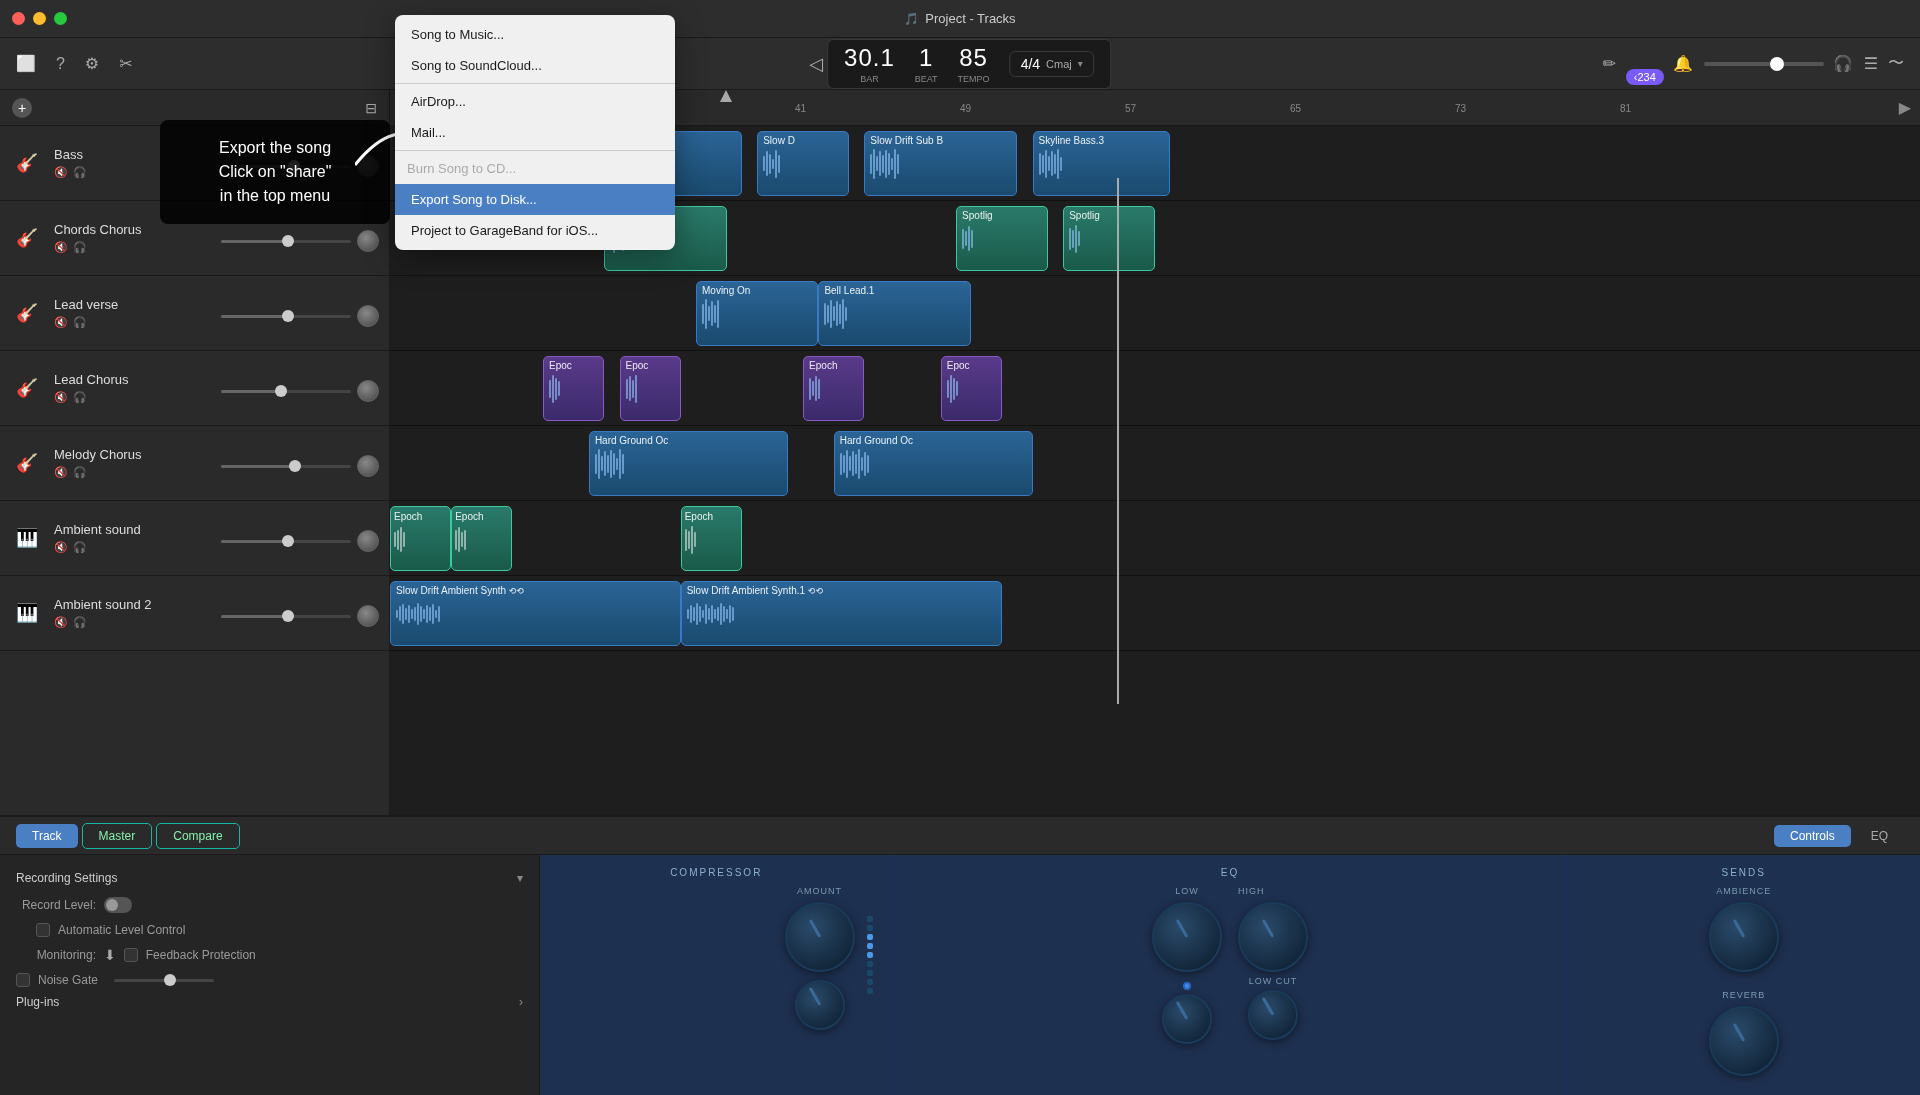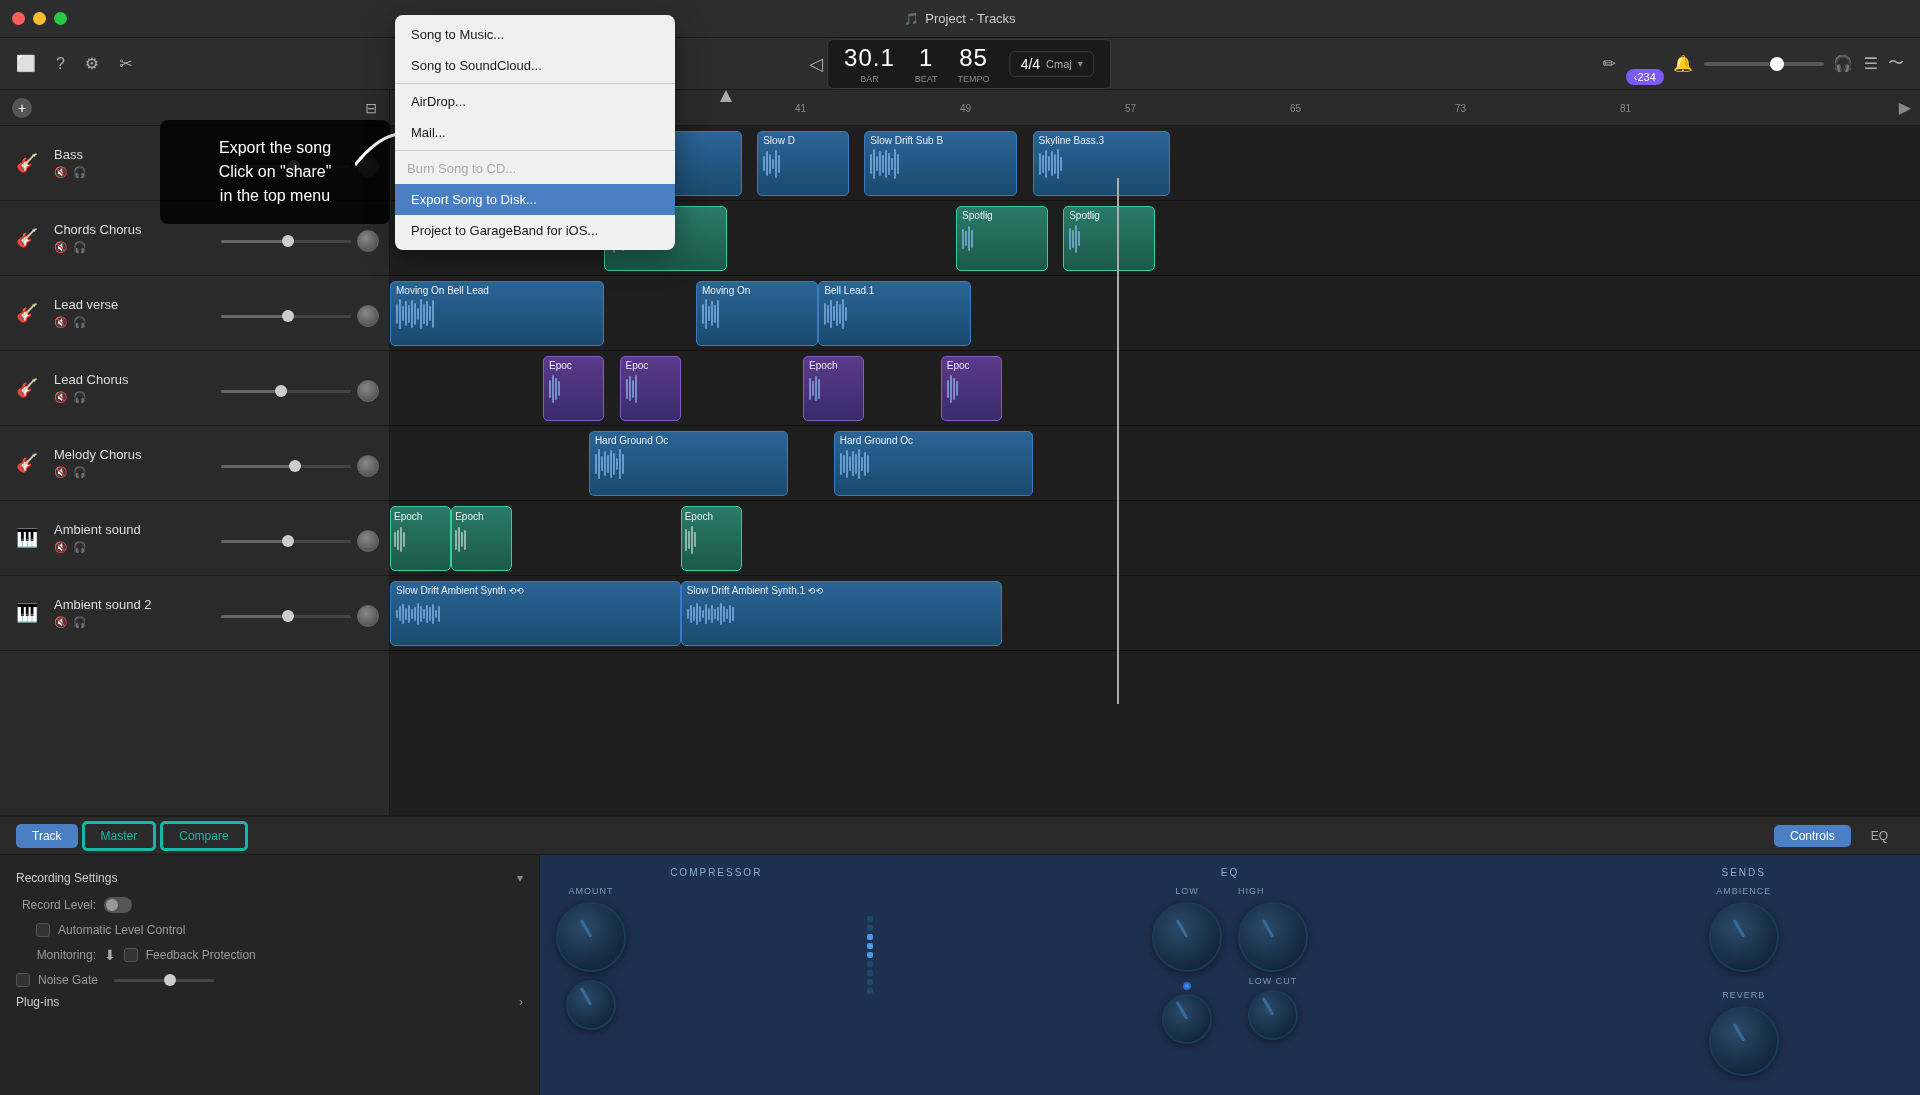--- a/index.html
+++ b/index.html
@@ -183,21 +183,21 @@
     .tab-btn {
       padding: 5px 16px;
       border-radius: 5px;
       font-size: 12px;
       cursor: pointer;
       color: #aaa;
       background: transparent;
       border: none;
     }
     .tab-btn.active { background: #4a7fc4; color: #fff; }
-    .tab-btn.outline { border: 3px solid #14b8a6; color: #14b8a6; background: transparent; }
+    .tab-btn.outline { border: 1px solid #14b8a6; color: #86efac; background: transparent; }
     .bottom-content { display: flex; height: 242px; }
     .recording-panel {
       width: 540px;
       padding: 16px;
       border-right: 1px solid #1a1a1a;
     }
     .section-title { color: #ccc; font-size: 12px; margin-bottom: 12px; display: flex; align-items: center; justify-content: space-between; }
     .chevron { color: #888; font-size: 12px; cursor: pointer; }
     .form-row { display: flex; align-items: center; margin-bottom: 10px; gap: 8px; }
     .form-label { color: #999; font-size: 12px; width: 80px; text-align: right; }
@@ -652,38 +652,20 @@
           <div class="clip-wave-bars">
             <div class="wave-bar" style="height:22px;"></div>
               <div class="wave-bar" style="height:18px;"></div>
               <div class="wave-bar" style="height:28px;"></div>
               <div class="wave-bar" style="height:15px;"></div>
           </div>
         </div>
       </div>
 
       <div class="track-lane">
-        <div class="clip clip-blue" style="left:0%;width:14%;">
-          <div class="clip-name">Moving On Bell Lead</div>
-          <div class="clip-wave-bars">
-            <div class="wave-bar" style="height:20px;"></div>
-              <div class="wave-bar" style="height:30px;"></div>
-              <div class="wave-bar" style="height:15px;"></div>
-              <div class="wave-bar" style="height:25px;"></div>
-              <div class="wave-bar" style="height:18px;"></div>
-              <div class="wave-bar" style="height:28px;"></div>
-              <div class="wave-bar" style="height:22px;"></div>
-              <div class="wave-bar" style="height:12px;"></div>
-              <div class="wave-bar" style="height:30px;"></div>
-              <div class="wave-bar" style="height:20px;"></div>
-              <div class="wave-bar" style="height:25px;"></div>
-              <div class="wave-bar" style="height:15px;"></div>
-              <div class="wave-bar" style="height:28px;"></div>
-          </div>
-        </div>
         <div class="clip clip-blue" style="left:20%;width:8%;">
           <div class="clip-name">Moving On</div>
           <div class="clip-wave-bars">
             <div class="wave-bar" style="height:20px;"></div>
               <div class="wave-bar" style="height:30px;"></div>
               <div class="wave-bar" style="height:15px;"></div>
               <div class="wave-bar" style="height:25px;"></div>
               <div class="wave-bar" style="height:18px;"></div>
               <div class="wave-bar" style="height:28px;"></div>
           </div>
@@ -895,21 +877,21 @@
       <div class="plugin-row">
         <span class="plugin-label">Plug-ins</span>
         <span class="chevron">›</span>
       </div>
     </div>
 
     <div class="fx-panel">
 
       <div class="fx-section">
         <div class="fx-title">COMPRESSOR</div>
-        <div style="display:flex;align-items:flex-start;gap:8px;justify-content:space-between;">
+        <div style="display:flex;align-items:flex-start;gap:8px;justify-content:flex-end;">
           <div>
             <div class="knob-label" style="text-align:center;margin-bottom:6px;">AMOUNT</div>
             <div class="knob knob-large" style="margin:0 auto;"></div>
             <div style="display:flex;justify-content:center;margin-top:8px;">
               <div class="knob knob-small"></div>
             </div>
           </div>
           <div class="led-strip" style="margin-top:30px;">
             <div class="led"></div>
             <div class="led"></div>

